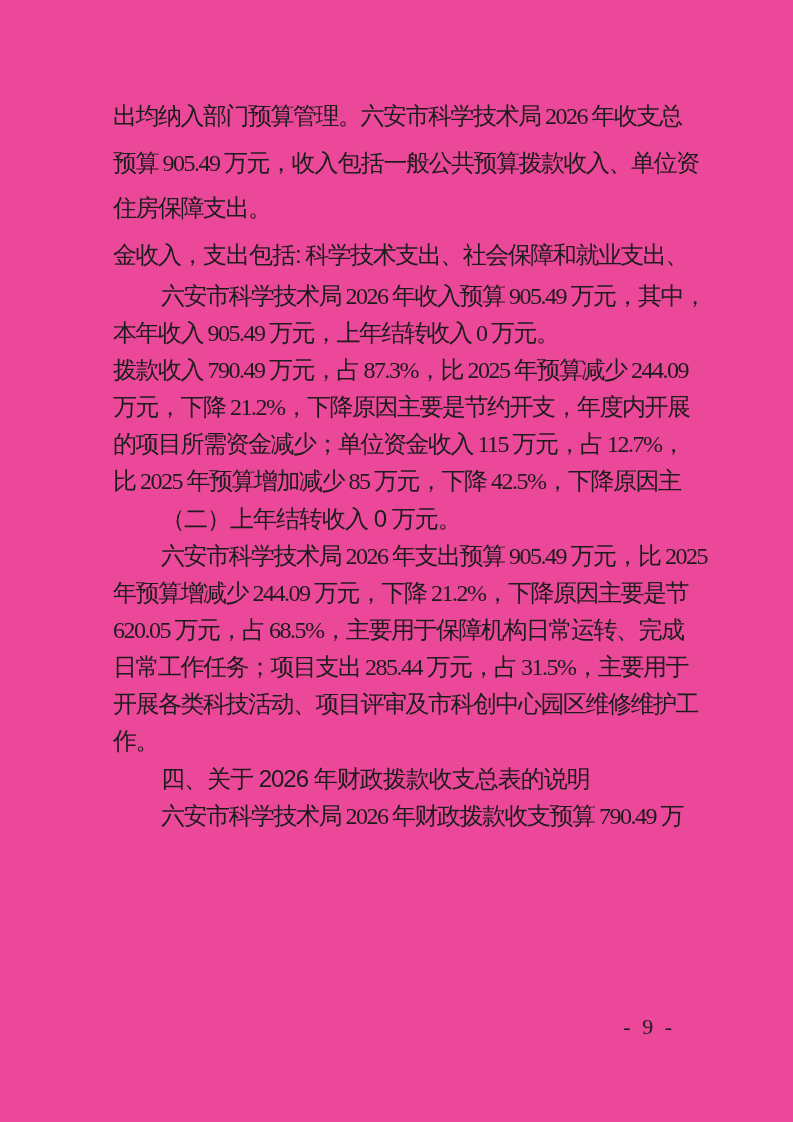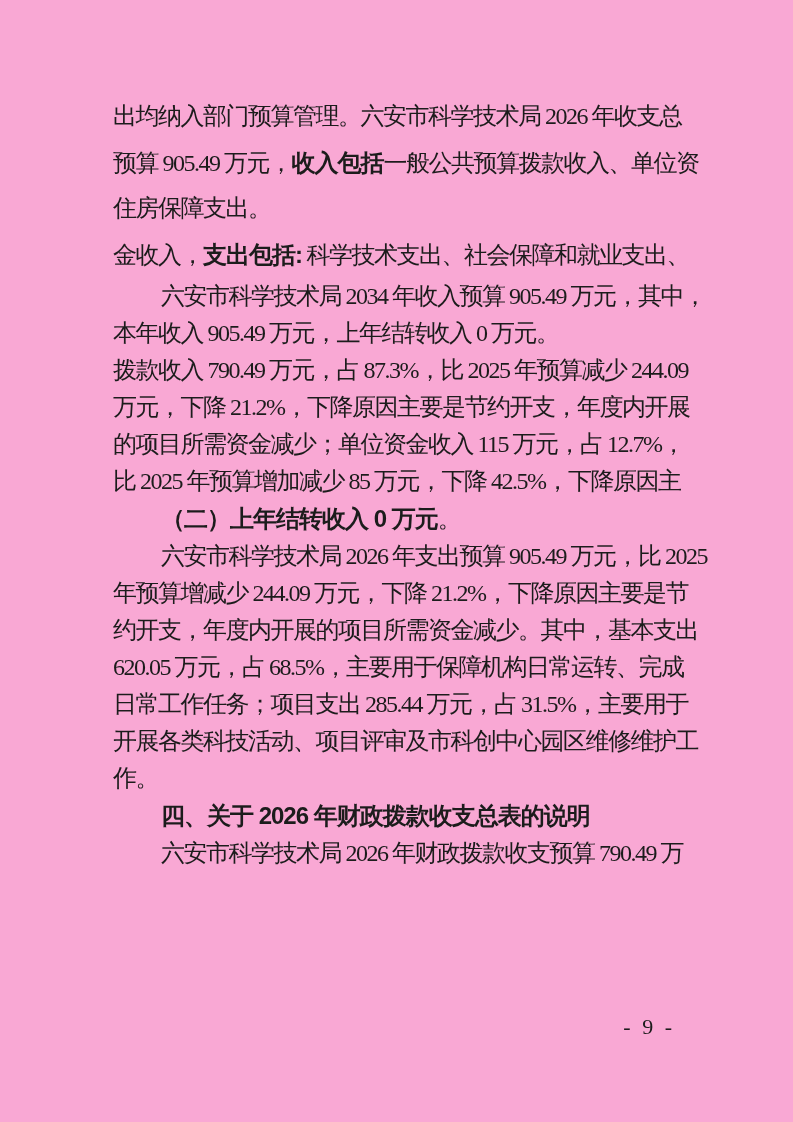--- a/index.html
+++ b/index.html
@@ -1,39 +1,39 @@
 <!DOCTYPE html>
 <html lang="zh"><head>
 <meta charset="utf-8">
 <style>
   html,body{margin:0;padding:0;background:#e8e8e8;}
   .page{
     position:relative;
     width:793px;height:1122px;
     margin:0 auto;
-    background:#f9a8d4;
+    background:#ec4899;
     color:#1c1c1c;
     font-family:"Liberation Serif","DejaVu Serif",serif;
     overflow:hidden;
   }
   .doc{
     position:absolute;
     left:113px;top:94px;
     width:568px;
   }
   .line{
     font-size:24px;
     line-height:37px;
     letter-spacing:-1.5px;
     white-space:nowrap;
   }
   .line.tall{line-height:45.5px;}
   .line.indent{text-indent:48px;}
   .b{
-    font-weight:700;
+    font-weight:400;
     font-family:"Liberation Sans","DejaVu Sans",sans-serif;
     letter-spacing:-1px;
   }
   .r{font-weight:400;}
   .pagenum{
     position:absolute;
     top:1014px;
     right:118px;
     font-size:22px;
     letter-spacing:3px;
@@ -42,30 +42,29 @@
 </style>
 </head>
 <body>
 
 <div class="page">
   <div class="doc">
       <div class="line tall"><span class="r">出均纳入部门预算管理。六安市科学技术局 2026 年收支总</span></div>
       <div class="line tall"><span class="r">预算 905.49 万元，</span><span class="b">收入包括</span><span class="r">一般公共预算拨款收入、单位资</span></div>
       <div class="line tall"><span class="r">住房保障支出。</span></div>
       <div class="line tall"><span class="r">金收入，</span><span class="b">支出包括:</span><span class="r"> 科学技术支出、社会保障和就业支出、</span></div>
-      <div class="line indent"><span class="r">六安市科学技术局 2034 年收入预算 905.49 万元，其中，</span></div>
+      <div class="line indent"><span class="r">六安市科学技术局 2026 年收入预算 905.49 万元，其中，</span></div>
       <div class="line"><span class="r">本年收入 905.49 万元，上年结转收入 0 万元。</span></div>
       <div class="line"><span class="r">拨款收入 790.49 万元，占 87.3%，比 2025 年预算减少 244.09</span></div>
       <div class="line"><span class="r">万元，下降 21.2%，下降原因主要是节约开支，年度内开展</span></div>
       <div class="line"><span class="r">的项目所需资金减少；单位资金收入 115 万元，占 12.7%，</span></div>
       <div class="line"><span class="r">比 2025 年预算增加减少 85 万元，下降 42.5%，下降原因主</span></div>
       <div class="line indent"><span class="b">（二）上年结转收入 0 万元</span><span class="r">。</span></div>
       <div class="line indent"><span class="r">六安市科学技术局 2026 年支出预算 905.49 万元，比 2025</span></div>
       <div class="line"><span class="r">年预算增减少 244.09 万元，下降 21.2%，下降原因主要是节</span></div>
-      <div class="line"><span class="r">约开支，年度内开展的项目所需资金减少。其中，基本支出</span></div>
       <div class="line"><span class="r">620.05 万元，占 68.5%，主要用于保障机构日常运转、完成</span></div>
       <div class="line"><span class="r">日常工作任务；项目支出 285.44 万元，占 31.5%，主要用于</span></div>
       <div class="line"><span class="r">开展各类科技活动、项目评审及市科创中心园区维修维护工</span></div>
       <div class="line"><span class="r">作。</span></div>
       <div class="line indent heading"><span class="b">四、关于 2026 年财政拨款收支总表的说明</span></div>
       <div class="line indent"><span class="r">六安市科学技术局 2026 年财政拨款收支预算 790.49 万</span></div>
     </div>
   <div class="pagenum">- 9 -</div>
 </div>
 

